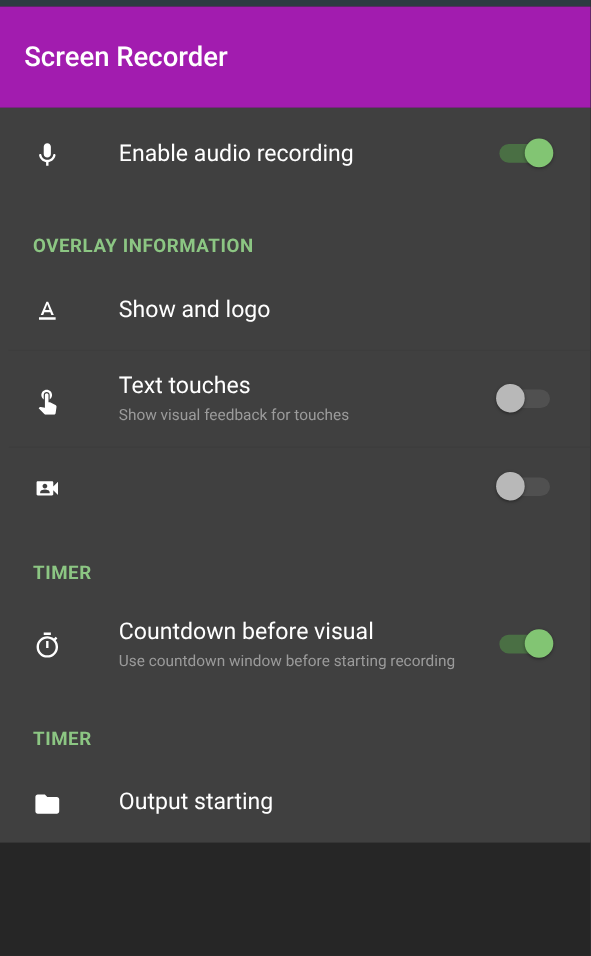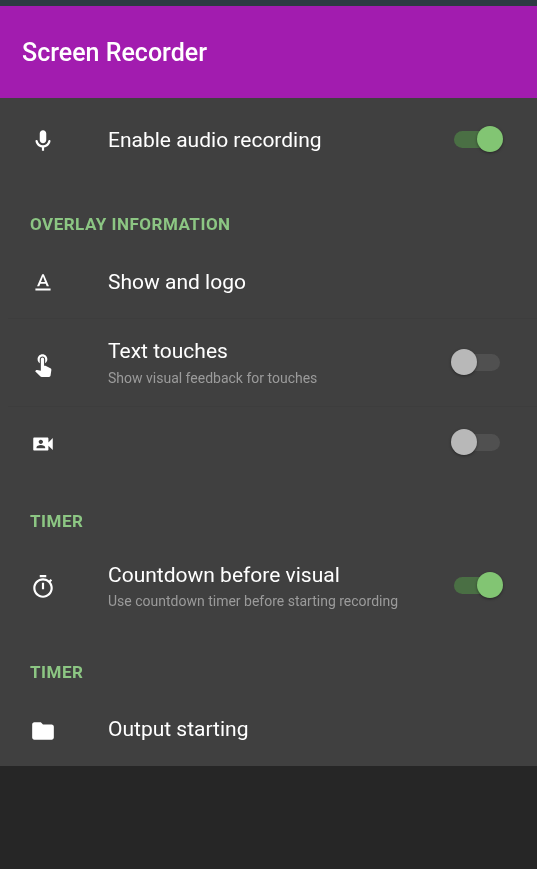--- a/index.html
+++ b/index.html
@@ -204,21 +204,21 @@
   <div class="section-header">TIMER</div>
 
   <div class="setting-row">
     <div class="icon-col">
       <svg viewBox="0 0 24 24">
           <path d="M15 1H9v2h6V1zm-4 13h2V8h-2v6zm8.03-6.61l1.42-1.42c-.43-.51-.9-.99-1.41-1.41l-1.42 1.42C16.07 4.74 14.12 4 12 4c-4.97 0-9 4.03-9 9s4.02 9 9 9 9-4.03 9-9c0-2.12-.74-4.07-1.97-5.61zM12 20c-3.87 0-7-3.13-7-7s3.13-7 7-7 7 3.13 7 7-3.13 7-7 7z"></path>
         </svg>
     </div>
     <div class="text-col">
       <div class="setting-title">Countdown before visual</div>
-      <div class="setting-subtitle">Use countdown timer before starting recording</div>
+      <div class="setting-subtitle">Use countdown window before starting recording</div>
     </div>
     <div class="toggle-col">
       <div class="switch on">
           <div class="track"></div>
           <div class="thumb"></div>
         </div>
     </div>
   </div>
 
   <div class="section-header">TIMER</div>

